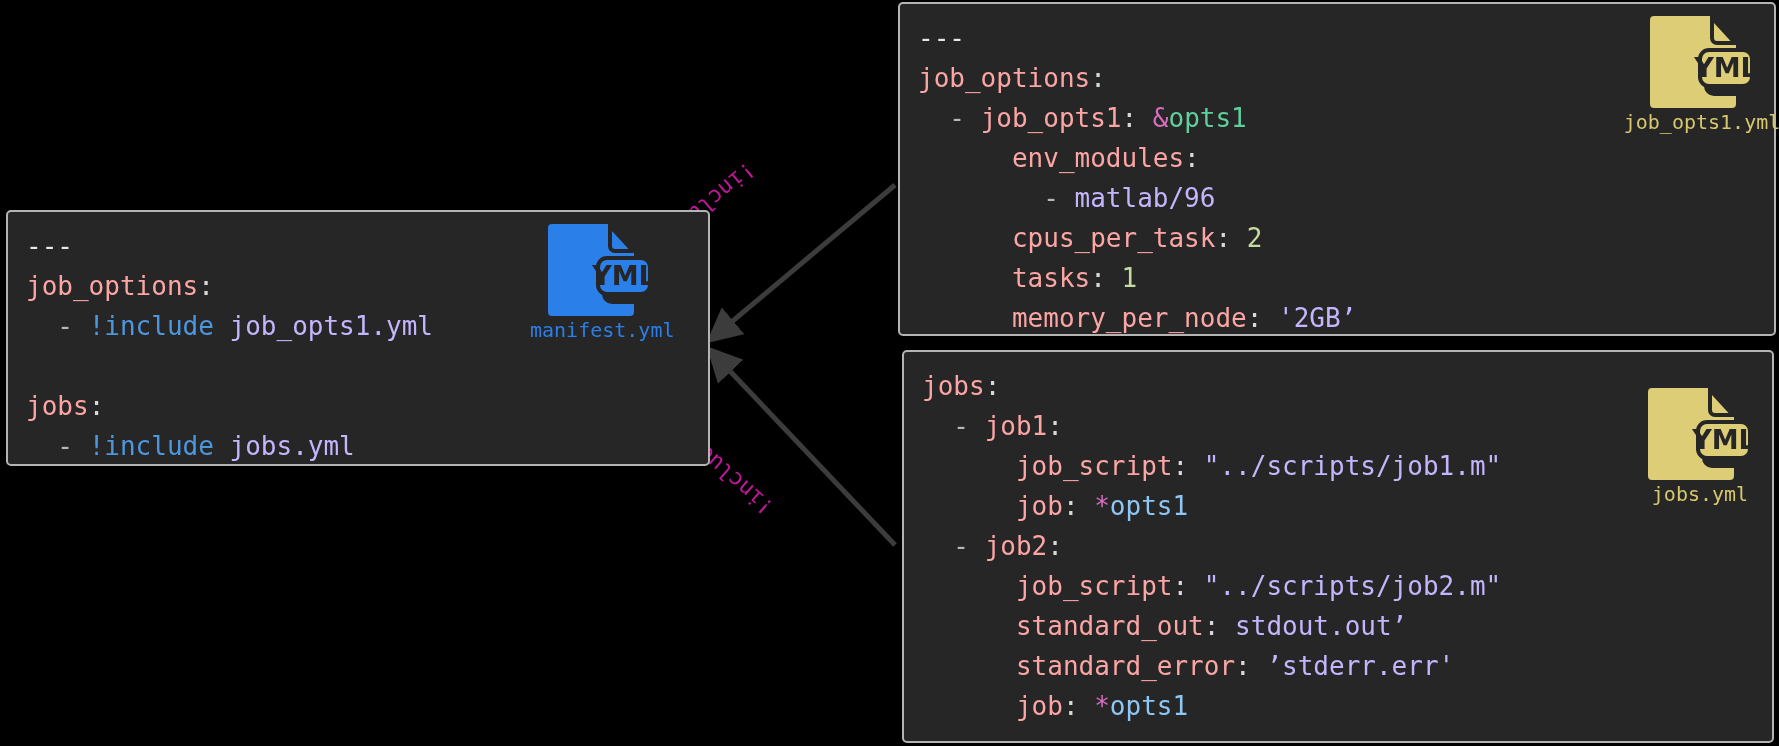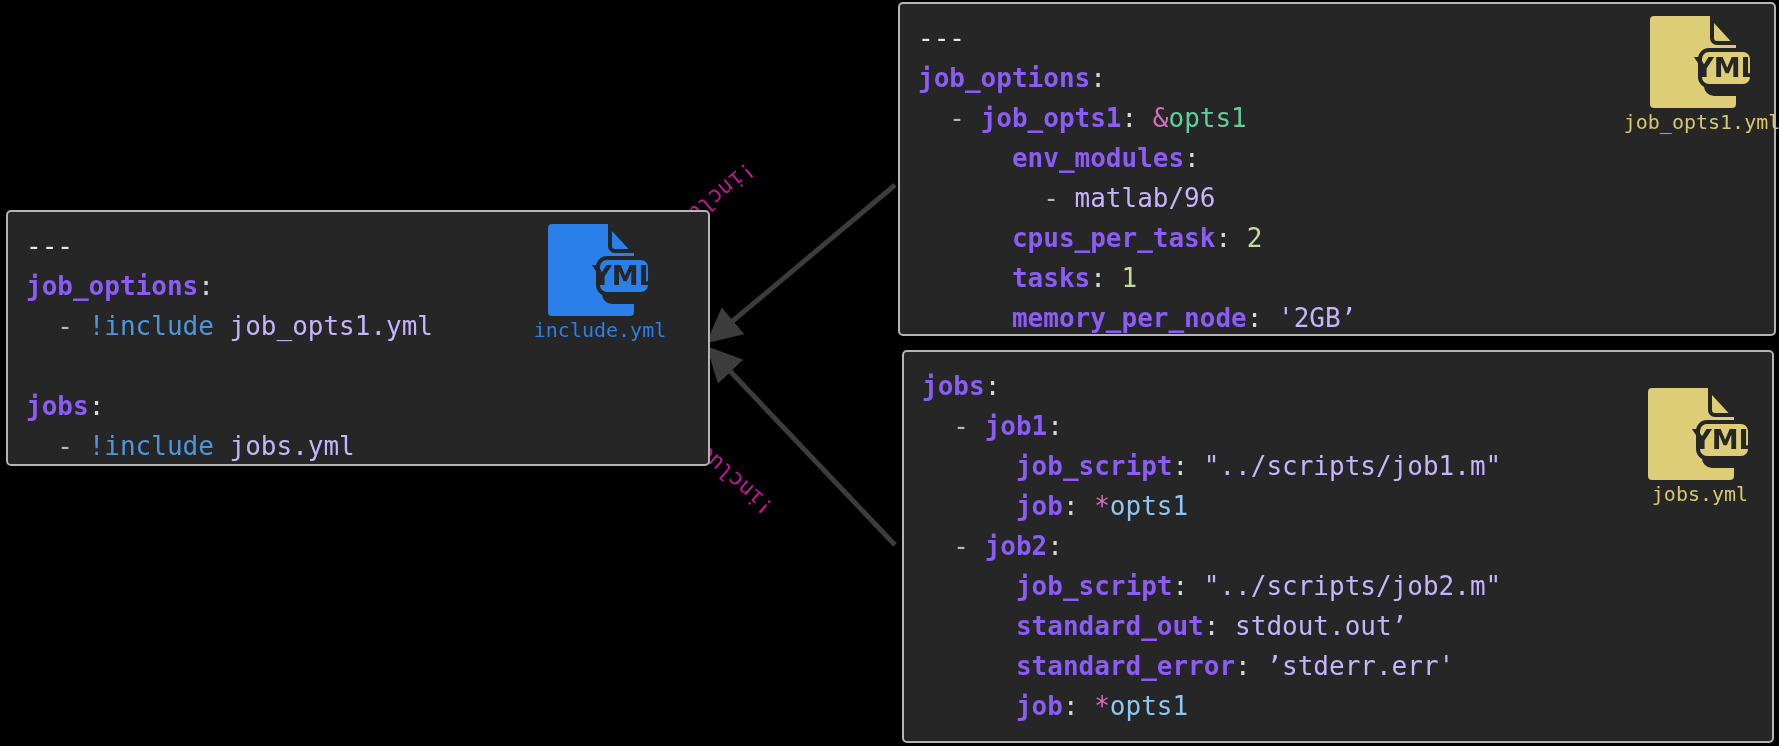--- a/index.html
+++ b/index.html
@@ -28,21 +28,21 @@
   }
   .code {
     font-family: "DejaVu Sans Mono", "Liberation Mono", monospace;
     font-size: 26px;
     line-height: 40px;
     white-space: pre;
     letter-spacing: 0px;
   }
   .code .ln { display: block; height: 40px; }
   .t-dash   { color: #e8e8e8; }
-  .t-key    { color: #8b5cf6; font-weight: bold; }
+  .t-key    { color: #fca5a5; }
   .t-key2   { color: #8ec7f5; }
   .t-punc   { color: #d8d8d8; }
   .t-str    { color: #c4b5fd; }
   .t-num    { color: #c5dba0; }
   .t-anchor { color: #5fcf9e; }
   .t-amp    { color: #d86ec0; }
   .t-star   { color: #d86ec0; }
   .t-bang   { color: #4d97de; }
   .t-dim    { color: #b8b8b8; }
 
@@ -102,21 +102,21 @@
     <div class="code" id="code-manifest"><span class="ln"><span class="t-dash">---</span></span><span class="ln"><span class="t-key">job_options</span><span class="t-punc">:</span></span><span class="ln"><span class="t-dim">  - </span><span class="t-bang">!include</span><span class="t-punc"> </span><span class="t-str">job_opts1.yml</span></span><span class="ln"><span class="t-punc"> </span></span><span class="ln"><span class="t-key">jobs</span><span class="t-punc">:</span></span><span class="ln"><span class="t-dim">  - </span><span class="t-bang">!include</span><span class="t-punc"> </span><span class="t-str">jobs.yml</span></span></div>
   </div>
 
   <div class="fileicon" style="left:530px; top:222px; width:140px;">
     <svg width="104" height="94" viewBox="0 0 104 94">
       <path d="M4 2 h56 l26 26 v8 h-22 a10 10 0 0 0 -10 10 v26 a10 10 0 0 0 10 10 h22 v8 a4 4 0 0 1 -4 4 h-78 a4 4 0 0 1 -4 -4 v-84 a4 4 0 0 1 4 -4 z" fill="#2a7fe8"></path>
       <path d="M62 4 v20 a5 5 0 0 0 5 5 h18 z" fill="#2a7fe8" stroke="#262626" stroke-width="4"></path>
       <rect x="50" y="36" width="52" height="36" rx="9" fill="#2a7fe8" stroke="#262626" stroke-width="4"></rect>
       <text x="76" y="63" font-family="DejaVu Sans, sans-serif" font-size="27" font-weight="bold" fill="#262626" text-anchor="middle">YML</text>
     </svg>
-    <div class="caption cap-blue">include.yml</div>
+    <div class="caption cap-blue">manifest.yml</div>
   </div>
 
   <div class="panel" style="left:898px; top:2px; width:878px; height:334px;">
     <div class="code" id="code-jobopts"><span class="ln"><span class="t-dash">---</span></span><span class="ln"><span class="t-key">job_options</span><span class="t-punc">:</span></span><span class="ln"><span class="t-dim">  - </span><span class="t-key">job_opts1</span><span class="t-punc">: </span><span class="t-amp">&amp;</span><span class="t-anchor">opts1</span></span><span class="ln"><span class="t-punc">      </span><span class="t-key">env_modules</span><span class="t-punc">:</span></span><span class="ln"><span class="t-dim">        - </span><span class="t-str">matlab/96</span></span><span class="ln"><span class="t-punc">      </span><span class="t-key">cpus_per_task</span><span class="t-punc">: </span><span class="t-num">2</span></span><span class="ln"><span class="t-punc">      </span><span class="t-key">tasks</span><span class="t-punc">: </span><span class="t-num">1</span></span><span class="ln"><span class="t-punc">      </span><span class="t-key">memory_per_node</span><span class="t-punc">: </span><span class="t-str">'2GB’</span></span></div>
   </div>
 
   <div class="fileicon" style="left:1612px; top:14px; width:180px;">
     <svg width="104" height="94" viewBox="0 0 104 94">
       <path d="M4 2 h56 l26 26 v8 h-22 a10 10 0 0 0 -10 10 v26 a10 10 0 0 0 10 10 h22 v8 a4 4 0 0 1 -4 4 h-78 a4 4 0 0 1 -4 -4 v-84 a4 4 0 0 1 4 -4 z" fill="#ddcd76"></path>
       <path d="M62 4 v20 a5 5 0 0 0 5 5 h18 z" fill="#ddcd76" stroke="#262626" stroke-width="4"></path>

